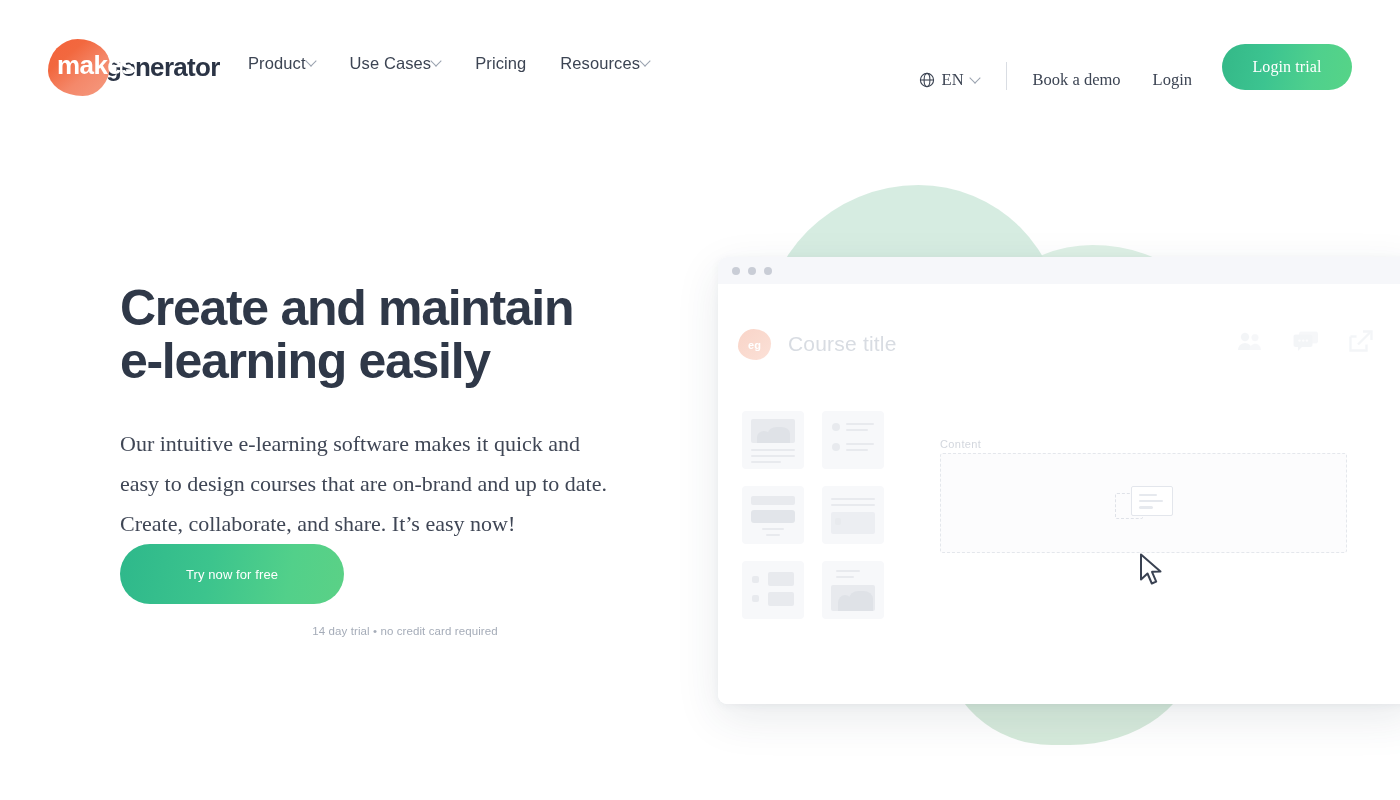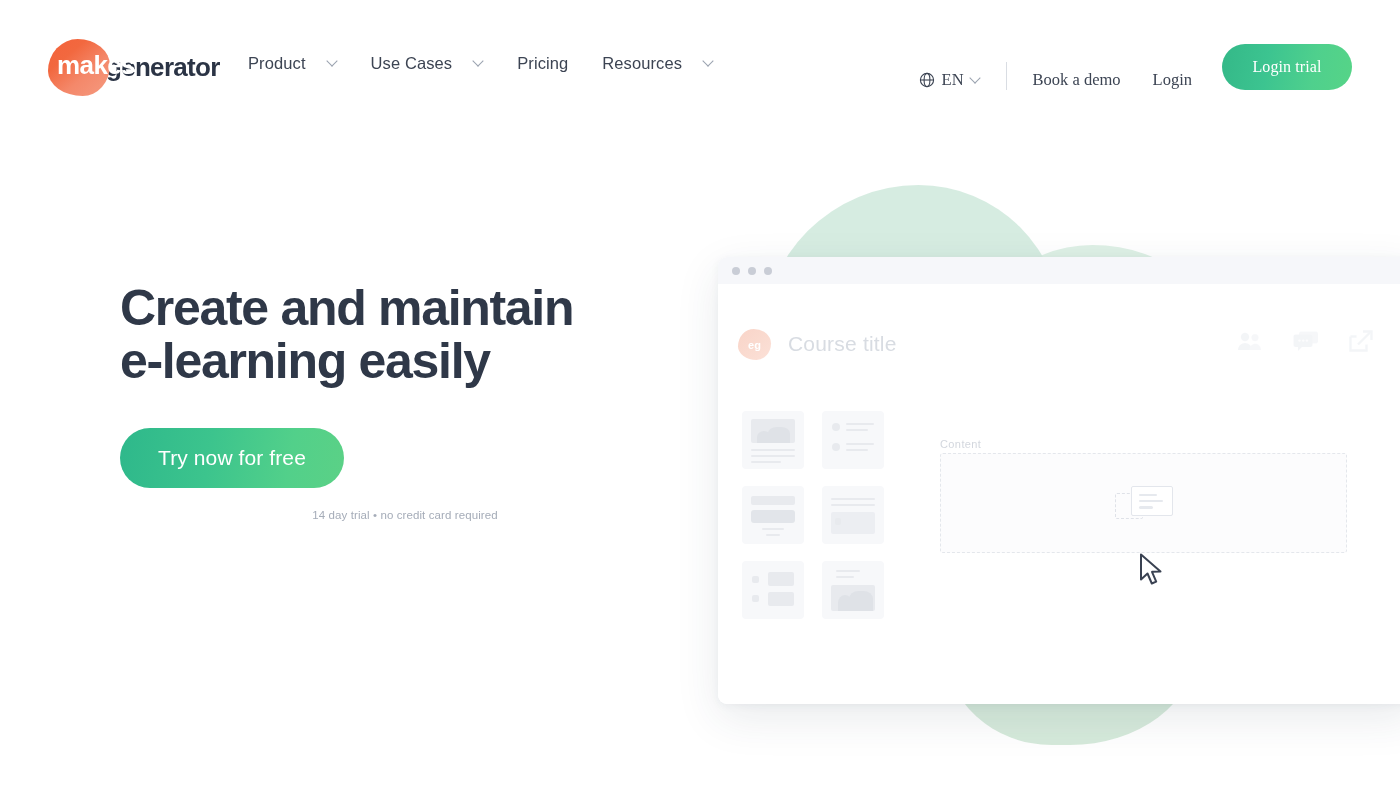--- a/index.html
+++ b/index.html
@@ -27,21 +27,21 @@
     position:absolute; left:9px; top:13px;
     color:#fff; font-size:26px; font-weight:700; letter-spacing:-0.6px; line-height:1;
   }
   .logo-gen {
     color:#2b3445; font-size:26px; font-weight:700; letter-spacing:-0.7px;
     margin-left:-4px; line-height:1;
   }
 
   .nav { position:absolute; left:248px; top:54px; display:flex; align-items:center; gap:34px; }
   .nav-item {
-    display:flex; align-items:center; gap:22px; cursor:pointer;
+    display:flex; align-items:center; gap:1px; cursor:pointer;
     color:#3c4453; font-size:16.5px; letter-spacing:0.1px; white-space:nowrap;
   }
   .chev { display:inline-block; width:9px; height:9px; position:relative; top:-2px; }
   .chev::after {
     content:""; position:absolute; left:0; top:0;
     width:7px; height:7px; border-right:1.4px solid #9aa2af; border-bottom:1.4px solid #9aa2af;
     transform:rotate(45deg);
   }
 
   .header-right { position:absolute; right:48px; top:44px; display:flex; align-items:flex-end; height:46px;font-family:Liberation Serif, serif; }
@@ -62,23 +62,23 @@
   .headline {
     font-size:50px; line-height:1.06; font-weight:700; color:#2f3848;
     letter-spacing:-1.3px; white-space:pre-line;
   }
   .subhead {
     margin-top:36px; width:500px;
     font-family:"Liberation Serif", serif;
     font-size:22px; line-height:40px; color:#3f4655;
   }
   .cta {
-    margin-top:40px; width:224px; height:60px; border-radius:30px; border:none;
+    width:224px; height:60px; border-radius:30px; border:none;
     background:linear-gradient(100deg,#2eb88b 0%,#3cc48d 40%,#52d08a 75%,#5bd186 100%);
-    color:#fff; font-size:21px; font-family:inherit; cursor:pointer;
+    color:#fff; font-size:13px; font-family:inherit; cursor:pointer;
     display:flex; align-items:center; justify-content:center; letter-spacing:0.1px;
   }
   .cta-note { margin-top:21px; font-size:11.5px; color:#a5acb8; letter-spacing:0.1px;text-align:center; }
 
   
   .mock-area { position:absolute; left:700px; top:150px; width:700px; height:620px; z-index:10; }
   .blob-a {
     position:absolute; left:62px; top:35px; width:300px; height:250px;
     background:#cfe9dc; opacity:.85;
     border-radius:60% 55% 46% 50% / 72% 66% 40% 38%;
@@ -193,20 +193,21 @@
       <div class="divider"></div>
       <span class="hlink">Book a demo</span>
       <span class="hlink">Login</span>
       <button class="btn-trial">Login trial</button>
     </div>
   </header>
 
   <section class="hero-left">
     <h1 class="headline">Create and maintain
 e-learning easily</h1>
+    <p class="subhead">Our intuitive e-learning software makes it quick and easy to design courses that are on-brand and up to date. Create, collaborate, and share. It’s easy now!</p>
     <button class="cta">Try now for free</button>
     <div class="cta-note">14 day trial • no credit card required</div>
   </section>
 
   <section class="mock-area">
     <div class="blob-a"></div>
     <div class="blob-b"></div>
     <div class="blob-c"></div>
 
     <div class="browser">

